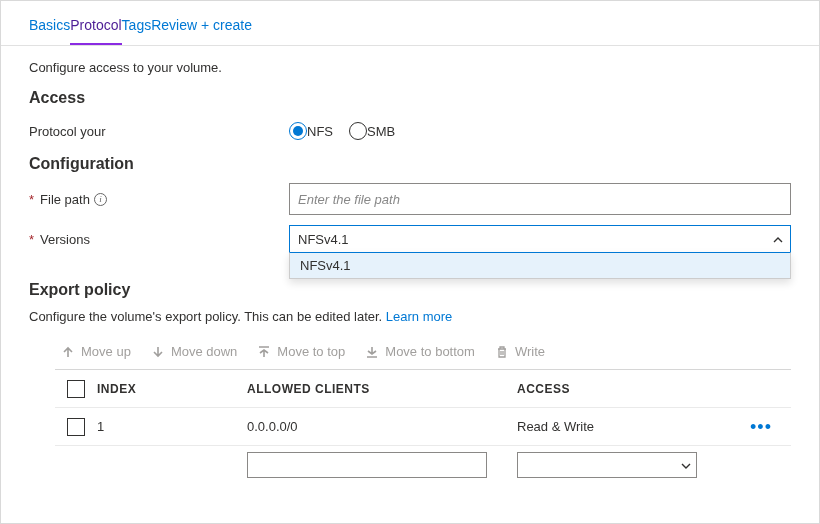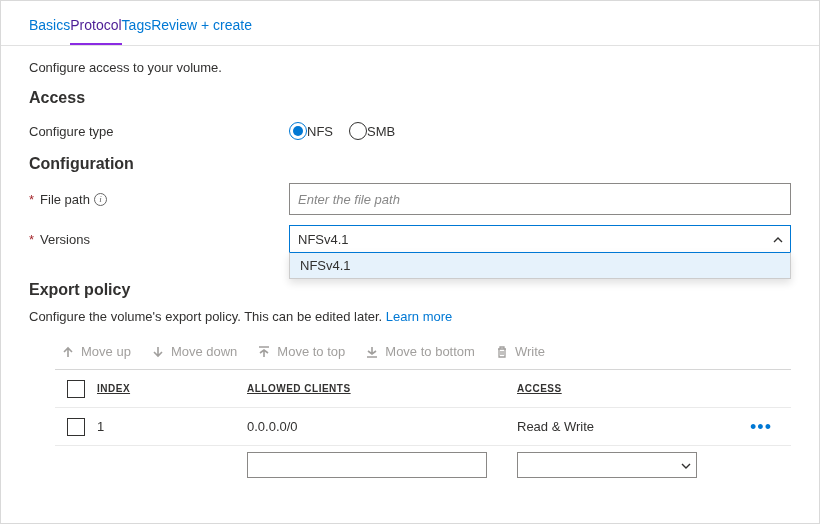--- a/index.html
+++ b/index.html
@@ -161,26 +161,25 @@
     border-top: 1px solid #d6d6d6;
     margin-left: 26px;
   }
   .table-row {
     display: flex;
     align-items: center;
     border-bottom: 1px solid #eaeaea;
     min-height: 38px;
   }
   .table-row.header {
-    font-size: 10px;
+    font-size: 12px;
     font-weight: 600;
     letter-spacing: 0.5px;
     color: #323130;
     text-transform: uppercase;
-    text-decoration: underline;
   }
   .cb-cell { width: 42px; display:flex; justify-content:center; }
   .checkbox {
     width: 18px; height: 18px;
     border: 1px solid #323130;
     background: #fff;
     cursor: pointer;
   }
   .col-index { width: 150px; }
   .col-allowed { width: 270px; }
@@ -219,21 +218,21 @@
     <div class="tab">Tags</div>
     <div class="tab">Review + create</div>
   </div>
 
   <div class="content">
     <div class="desc">Configure access to your volume.</div>
 
     <div class="section-header">Access</div>
 
     <div class="row">
-      <div class="label-col">Configure type</div>
+      <div class="label-col">Protocol your</div>
       <div class="ctrl-col">
         <label class="radio selected">
           <span class="radio-circle">
               <span class="radio-dot"></span>
             </span>
           <span>NFS</span>
         </label>
         <label class="radio">
           <span class="radio-circle"></span>
           <span>SMB</span>

